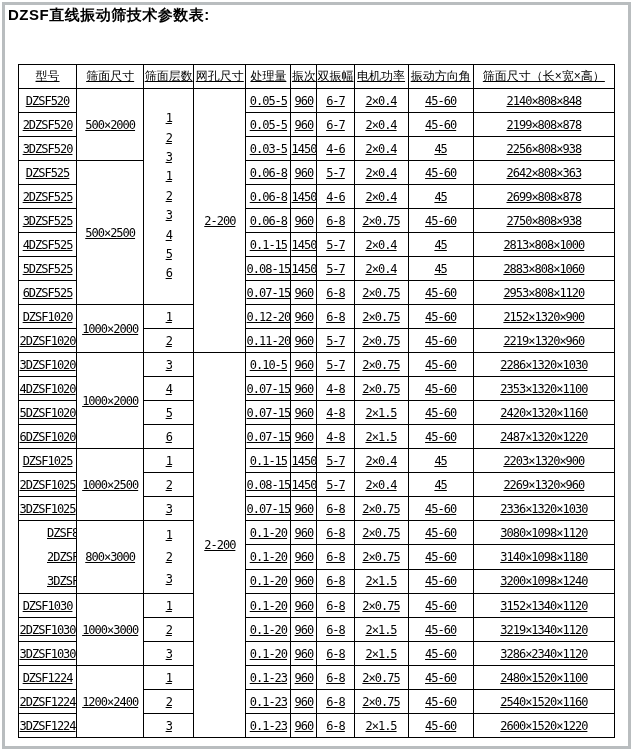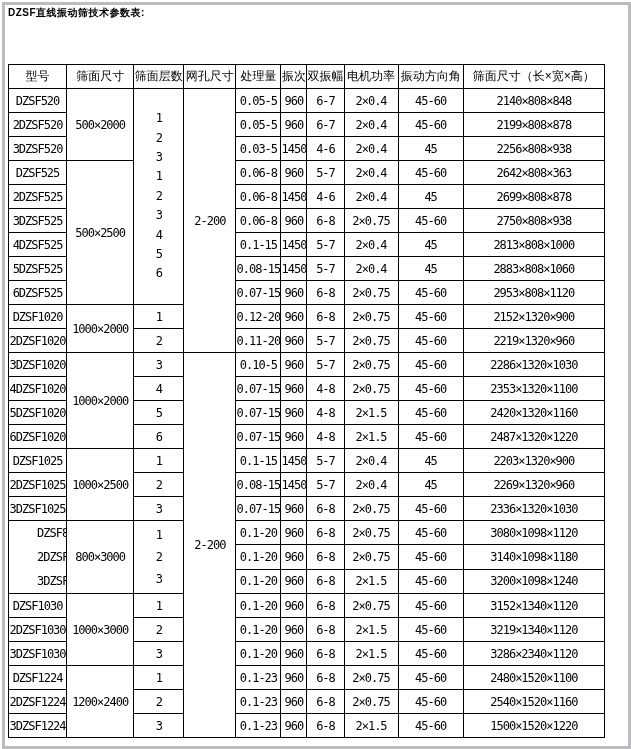--- a/index.html
+++ b/index.html
@@ -21,32 +21,33 @@
     top: 2px;
     width: 623px;
     height: 741px;
     border: 3px solid var(--frame, #b9bdbf);
     pointer-events: none;
   }
   .title {
     position: absolute;
     left: 8px;
     top: 6px;
-    font-size: 10px;
+    font-size: 15px;
     font-weight: bold;
     letter-spacing: 0.5px;
     white-space: nowrap;
   }
   table.specs {
     position: absolute;
-    left: 8px;
+    left: 18px;
     top: 64px;
     width: 597px;
     border-collapse: collapse;
     table-layout: fixed;
+    text-decoration: underline;
   }
   table.specs tr { height: 24px; }
   table.specs th,
   table.specs td {
     border: 1px solid var(--tborder, #000);
     padding: 0;
     text-align: center;
     vertical-align: middle;
     overflow: hidden;
     white-space: nowrap;
@@ -377,16 +378,16 @@
         <td>2540×1520×1160</td>
       </tr>
       <tr>
         <td>3DZSF1224</td>
         <td>3</td>
         <td>0.1-23</td>
         <td>960</td>
         <td>6-8</td>
         <td>2×1.5</td>
         <td>45-60</td>
-        <td>1500×1520×1220</td>
+        <td>2600×1520×1220</td>
       </tr>
     </tbody>
 </table>
 
 </body></html>

